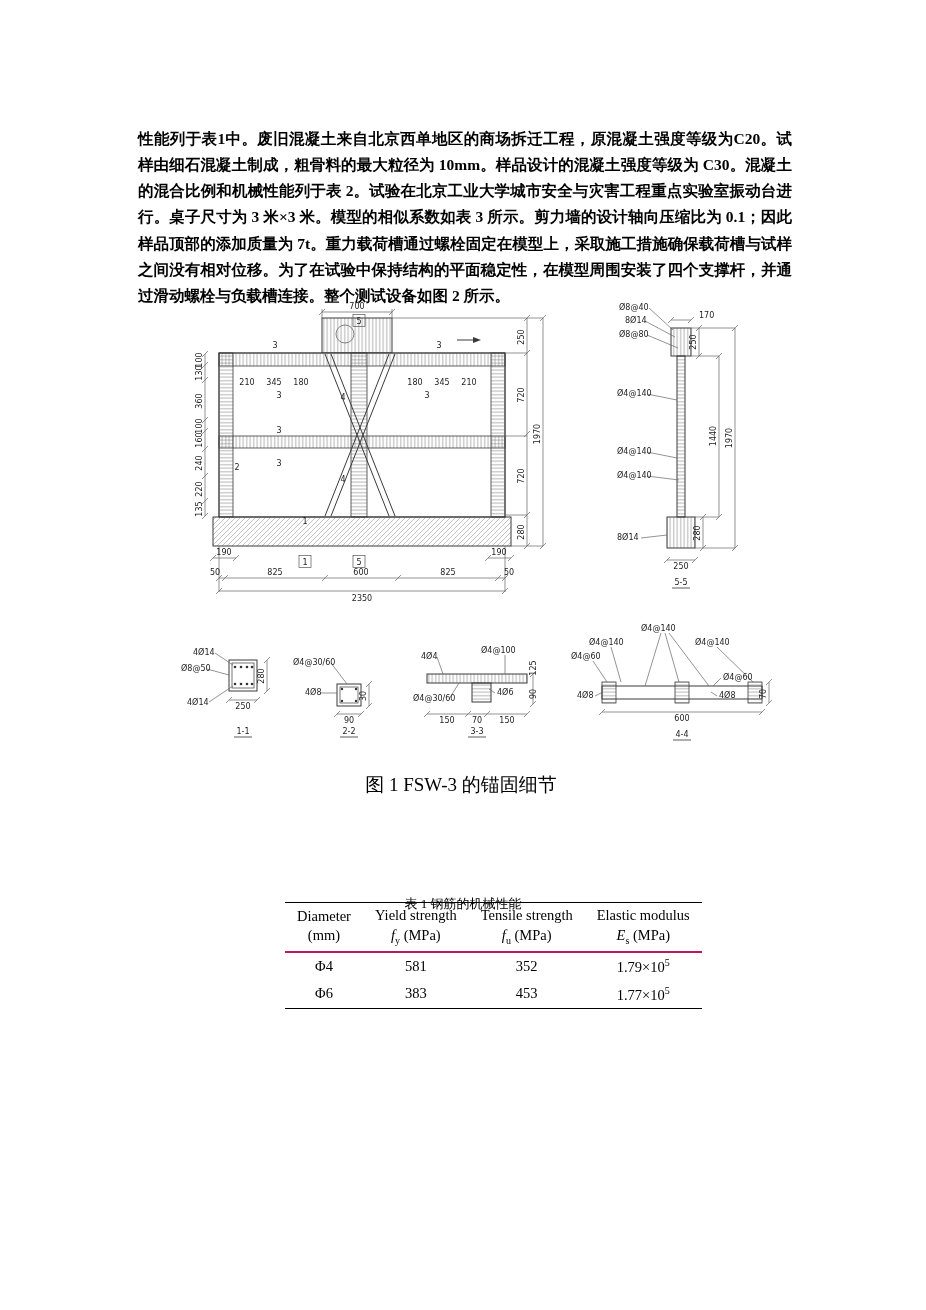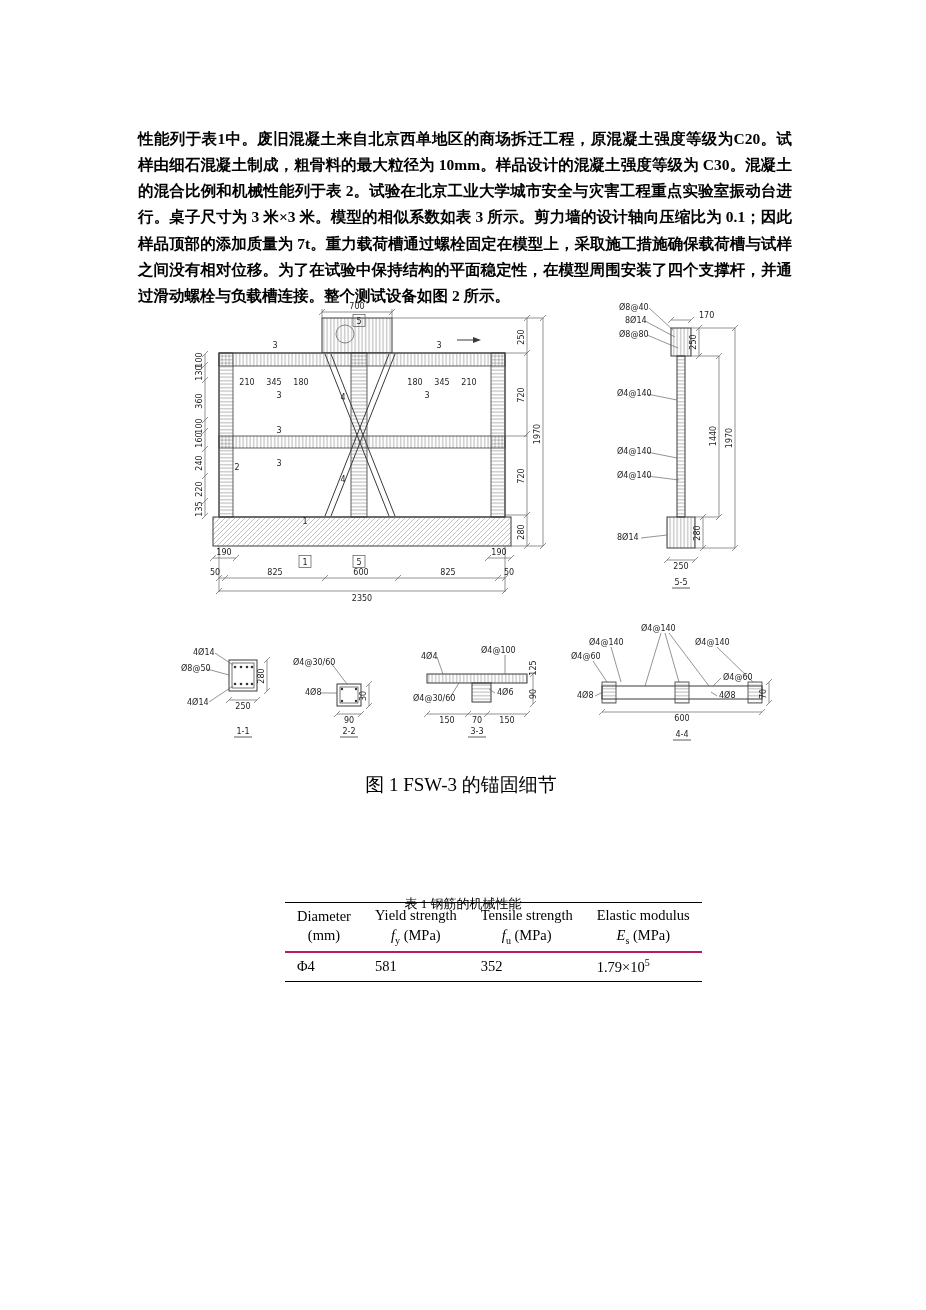--- a/index.html
+++ b/index.html
@@ -12,21 +12,21 @@
   svg text{font-family:"DejaVu Sans","Liberation Sans",sans-serif;
            font-size:8px;fill:#1c1c1c;}
   .fig-caption{position:absolute;top:772px;left:0;width:922px;
                text-align:center;font-size:19px;}
   .tbl-caption{position:absolute;top:867px;left:0;width:926px;
                text-align:center;font-size:13px;margin-top:28px;}
   table.tbl{position:absolute;top:902px;left:285px;border-collapse:collapse;
             font-size:14.5px;border-top:1.6px solid #000;border-bottom:1.6px solid #000;}
   table.tbl thead th{font-weight:normal;padding:3px 12px 4px;border-bottom:2px solid #be185d;
                      text-align:center;line-height:1.35;}
-  table.tbl td{padding:2px 12px;line-height:1.5;}
+  table.tbl td{padding:2px 12px;text-align:center;line-height:1.5;}
   sub,sup{font-size:10px;}
 </style>
 </head>
 <body>
 
 <p class="para">性能列于表1中。废旧混凝土来自北京西单地区的商场拆迁工程，原混凝土强度等级为C20。试样由细石混凝土制成，粗骨料的最大粒径为 10mm。样品设计的混凝土强度等级为 C30。混凝土的混合比例和机械性能列于表 2。试验在北京工业大学城市安全与灾害工程重点实验室振动台进行。桌子尺寸为 3 米×3 米。模型的相似系数如表 3 所示。剪力墙的设计轴向压缩比为 0.1；因此样品顶部的添加质量为 7t。重力载荷槽通过螺栓固定在模型上，采取施工措施确保载荷槽与试样之间没有相对位移。为了在试验中保持结构的平面稳定性，在模型周围安装了四个支撑杆，并通过滑动螺栓与负载槽连接。整个测试设备如图 2 所示。</p>
 
 <div class="figure-wrap">
   <svg viewBox="0 0 600 472" xmlns="http://www.w3.org/2000/svg">
     <defs>
@@ -264,14 +264,20 @@
         <th>Elastic modulus<br><i>E</i><sub>s</sub> (MPa)</th>
       </tr>
   </thead>
   <tbody id="tbl-body">
       <tr>
         <td>Φ4</td>
         <td>581</td>
         <td>352</td>
         <td>1.79×10<sup>5</sup></td>
       </tr>
+      <tr>
+        <td>Φ6</td>
+        <td>383</td>
+        <td>453</td>
+        <td>1.77×10<sup>5</sup></td>
+      </tr>
     </tbody>
 </table>
 
 </body></html>

